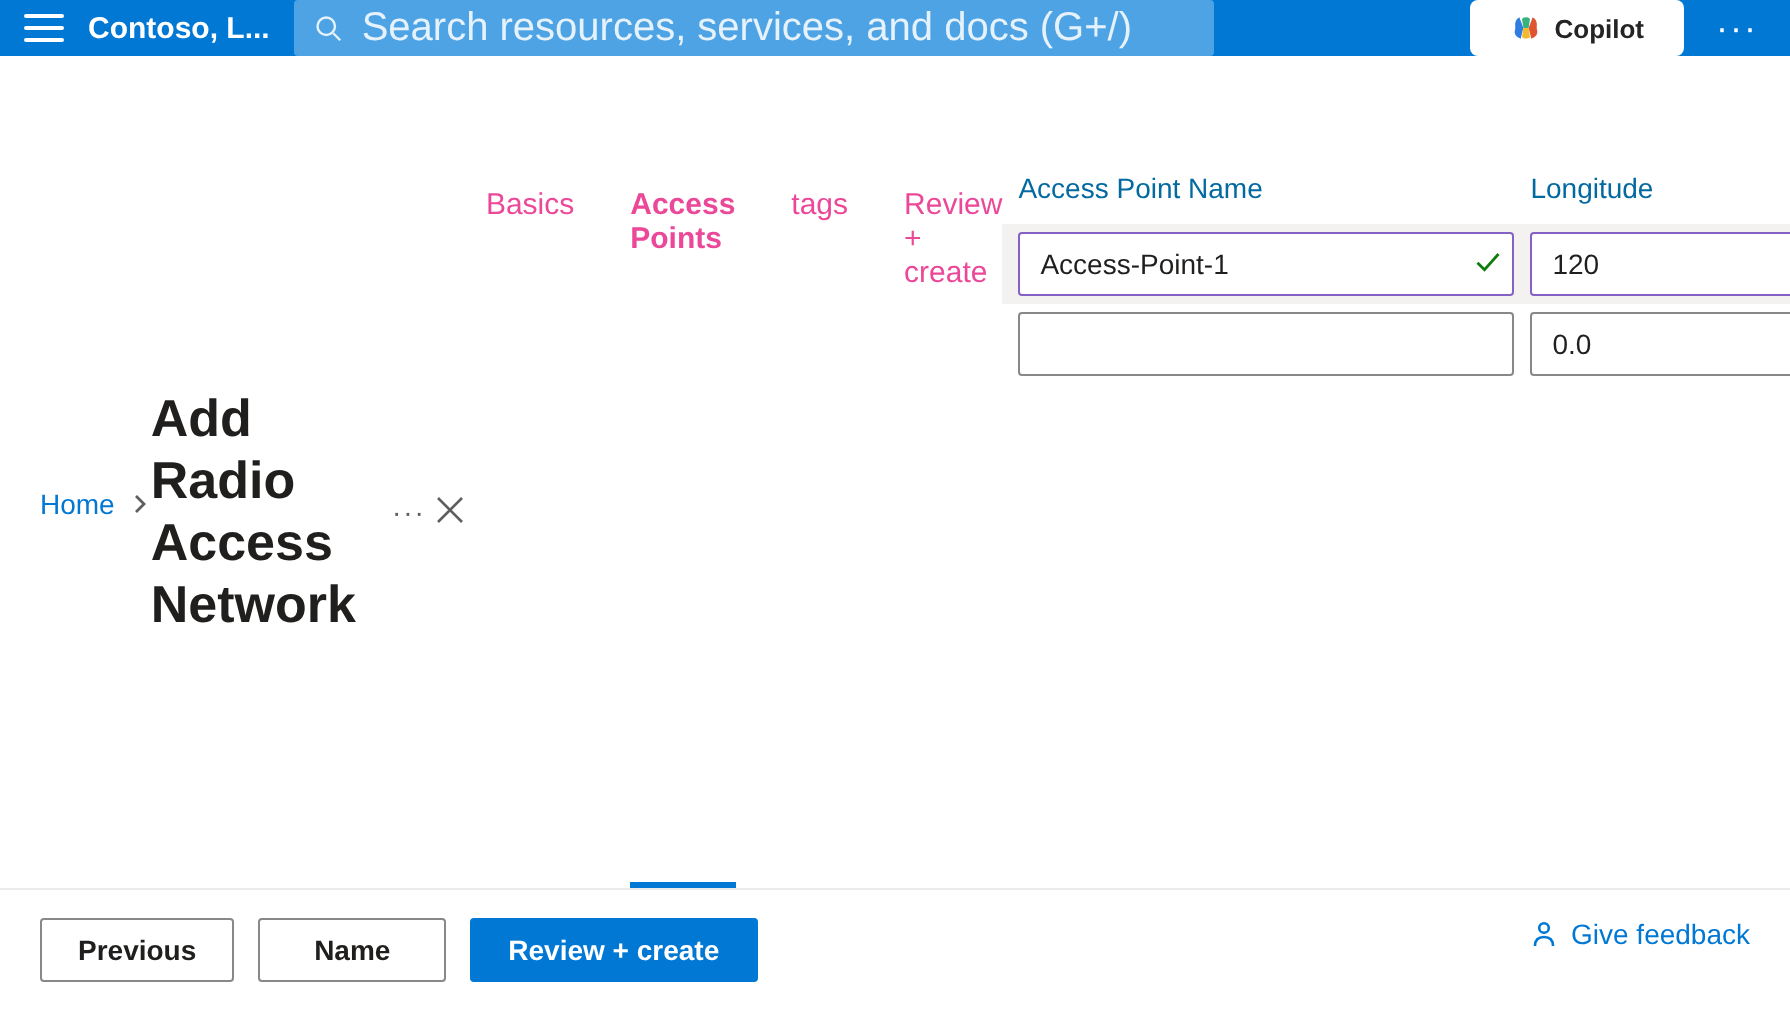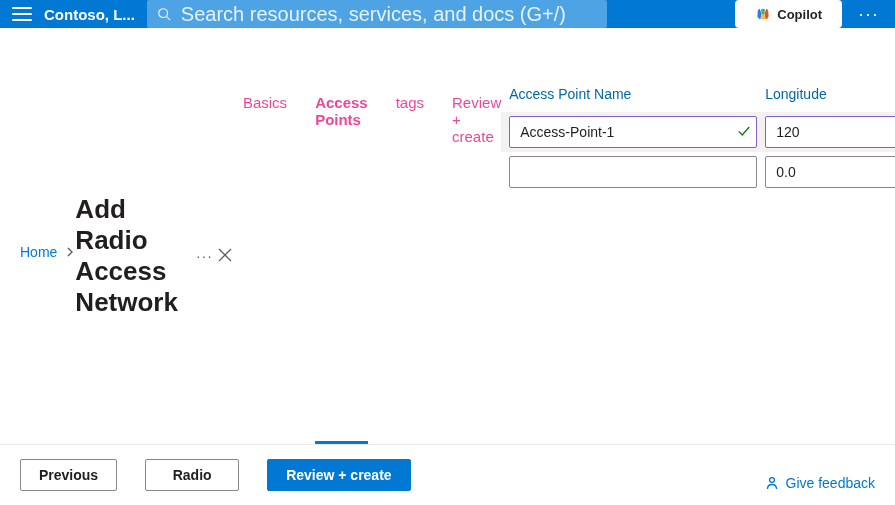--- a/index.html
+++ b/index.html
@@ -41,21 +41,21 @@
   .thead{font-weight:400;color:#0369a1;margin-bottom:6px}
   .trow.sel{background:#f3f2f1}
   .cell-input{position:relative;height:32px}
   .cell-input input{width:100%;height:100%;border:1px solid #8a8886;border-radius:2px;padding:0 28px 0 10px;font-size:14px;color:#201f1e;outline:none;background:#fff}
   .trow.sel .cell-input input{border-color:#8661c5}
   .validate-check{position:absolute;right:6px;top:50%;transform:translateY(-50%);color:#107c10}
   .delete-cell{display:flex;justify-content:center;align-items:center}
   .delete-icon{color:#0078d4;cursor:pointer}
 
   
-  .footer{border-top:1px solid #edebe9;padding:14px 20px;display:flex;align-items:flex-end;gap:28px}
+  .footer{border-top:1px solid #edebe9;padding:14px 20px;display:flex;align-items:flex-start;gap:12px}
   .btn{height:32px;padding:0 18px;border-radius:2px;font-size:14px;font-weight:600;display:inline-flex;align-items:center;justify-content:center;cursor:pointer;min-width:94px}
   .btn.secondary{background:#fff;border:1px solid #8a8886;color:#201f1e}
   .btn.primary{background:#0078d4;border:1px solid #0078d4;color:#fff}
   .footer .spacer{flex:1}
   .feedback{display:flex;align-items:center;gap:6px;color:#0078d4;cursor:pointer;font-size:14px}
 </style>
 </head>
 <body>
 <div class="root">
 
@@ -164,21 +164,21 @@
         <input type="text" value="0.0" style="">
       </div>
       <div class="delete-cell"></div>
     </div>
   </div>
 
 </div>
 
 <div class="footer">
   <div class="btn secondary">Previous</div>
-  <div class="btn secondary">Radio</div>
+  <div class="btn secondary">Name</div>
   <div class="btn primary">Review + create</div>
   <div class="spacer"></div>
   <div class="feedback">
     <svg width="16" height="16" viewBox="0 0 16 16" fill="none" stroke="currentColor" stroke-width="1.3">
       <circle cx="8" cy="5" r="2.4"></circle>
           <path d="M3.5 14 Q3.5 9.5 8 9.5 Q12.5 9.5 12.5 14"></path>
     </svg>
     <span>Give feedback</span>
   </div>
 </div>

